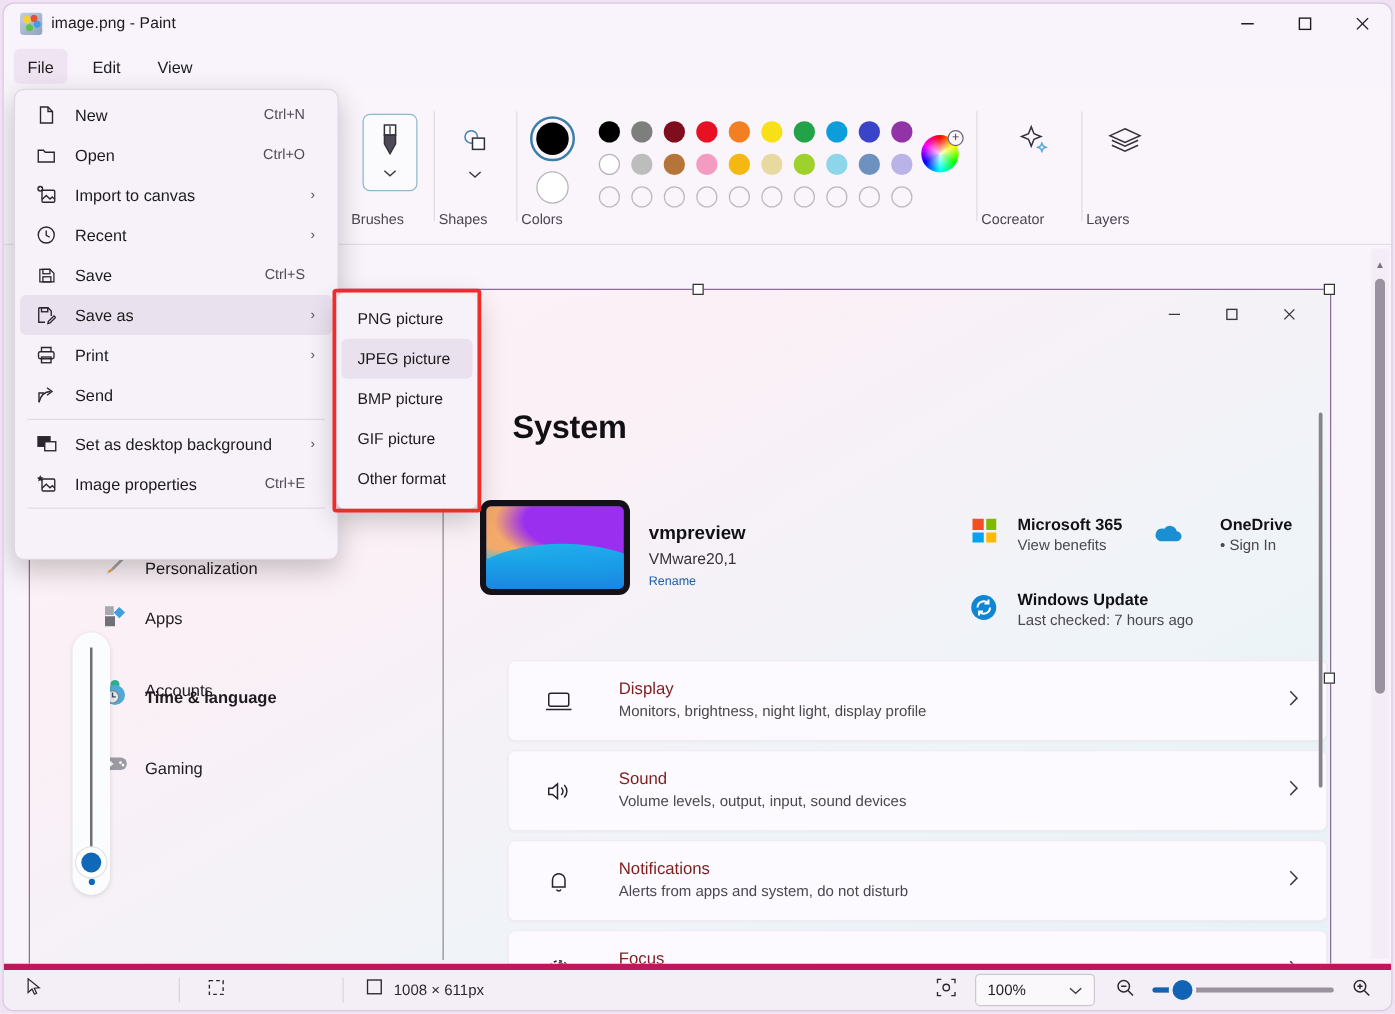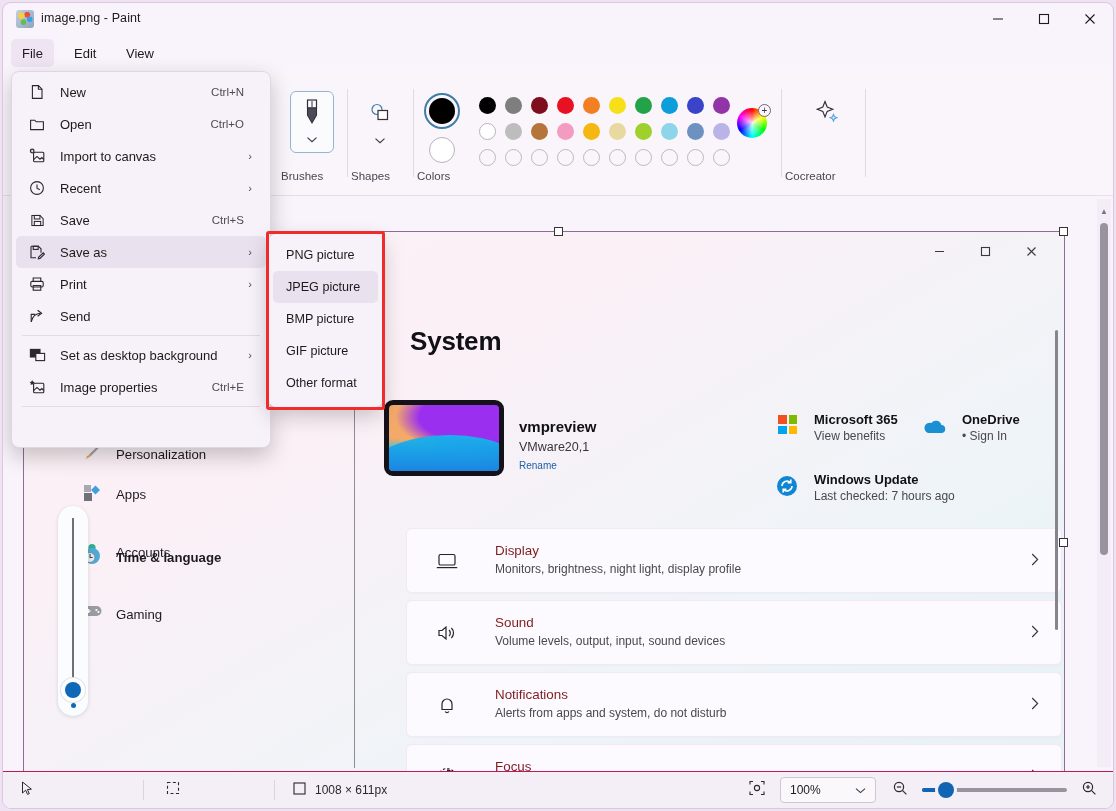--- a/index.html
+++ b/index.html
@@ -235,21 +235,21 @@
     padding-left:13px; font-size:12.6px; color:#1b1b1b; cursor:default; }
   .sm-row.hl{ background:#eae1ee; }
   .redbox{
     position:absolute; left:263px; top:228px; width:119px; height:179px;
     border:3px solid #ef2b2b; border-radius:3px; z-index:75; pointer-events:none;
   }
 
   
   .statusbar{
     position:absolute; left:0; bottom:0; width:100%; height:37px;
-    background:#f4eef6; border-top:1px solid #be185d;
+    background:#f4eef6; border-top:5px solid #be185d;
     display:flex; align-items:center;
   }
   .sb-sep{ width:1px; height:20px; background:#ddd3e0; }
   .sb-cell{ display:flex; align-items:center; height:37px; }
   .sb-txt{ font-size:12px; color:#2b2730; }
   .zoom-select{
     width:96px; height:26px; border:1px solid #cfc6d4; border-radius:4px; background:#fbf8fc;
     display:flex; align-items:center; justify-content:space-between; padding:0 9px;
     font-size:12px; color:#1b1b1b;
   }
@@ -405,20 +405,30 @@
       <div class="tool-box">
         <svg width="30" height="30" viewBox="0 0 30 30" style="margin-top:6px" fill="none" stroke-width="1.2">
           <path d="M13 4.5 15.2 10l5.5 2.2-5.5 2.2L13 19.9l-2.2-5.5-5.5-2.2L10.8 10z" stroke="#33303a"></path>
           <path d="M21.5 17.5l1 2.3 2.3 1-2.3 1-1 2.3-1-2.3-2.3-1 2.3-1z" stroke="#5aa6d8"></path>
         </svg>
       </div>
       <div class="rib-label">Cocreator</div>
     </div>
     <div class="rib-sep" style="left:862px"></div>
 
+    <div class="rib-group" style="left:866px; width:62px">
+      <div class="tool-box">
+        <svg width="30" height="26" viewBox="0 0 30 26" style="margin-top:9px" fill="none" stroke="#33303a" stroke-width="1.2">
+          <path d="M15 3 27 8.5 15 14 3 8.5z"></path>
+            <path d="M4.5 12.2 15 17l10.5-4.8"></path>
+            <path d="M4.5 16.2 15 21l10.5-4.8"></path>
+        </svg>
+      </div>
+      <div class="rib-label">Layers</div>
+    </div>
   </div>
 
   <div class="canvas-area">
 
     <div class="canvas">
 
       <div class="settings">
 
         <div class="set-title">
           <div class="set-winbtn" style="right:102px">
@@ -538,21 +548,21 @@
               <div class="qc-sub">View benefits</div>
             </div>
           </div>
 
           <div class="qcard" style="left:546px; top:142px">
             <div style="position:absolute; left:0; top:7px">
               <svg width="24" height="16" viewBox="0 0 24 16">
                 <path d="M6 14h13a4 4 0 0 0 .4-8 5.6 5.6 0 0 0-10-2A4.2 4.2 0 0 0 6 14z" fill="#1a8fd1"></path>
               </svg>
             </div>
-            <div style="margin-left:40px">
+            <div style="margin-left:54px">
               <div class="qc-title">OneDrive</div>
               <div class="qc-sub">• Sign In</div>
             </div>
           </div>
 
           <div class="qcard" style="left:402px; top:202px">
             <div style="position:absolute; left:-2px; top:3px">
               <svg width="22" height="22" viewBox="0 0 22 22">
                 <circle cx="11" cy="11" r="10" fill="#0f86d3"></circle>
                 <path d="M6 11a5 5 0 0 1 8.4-3.6M16 11a5 5 0 0 1-8.4 3.6" fill="none" stroke="#fff" stroke-width="1.6"></path>

